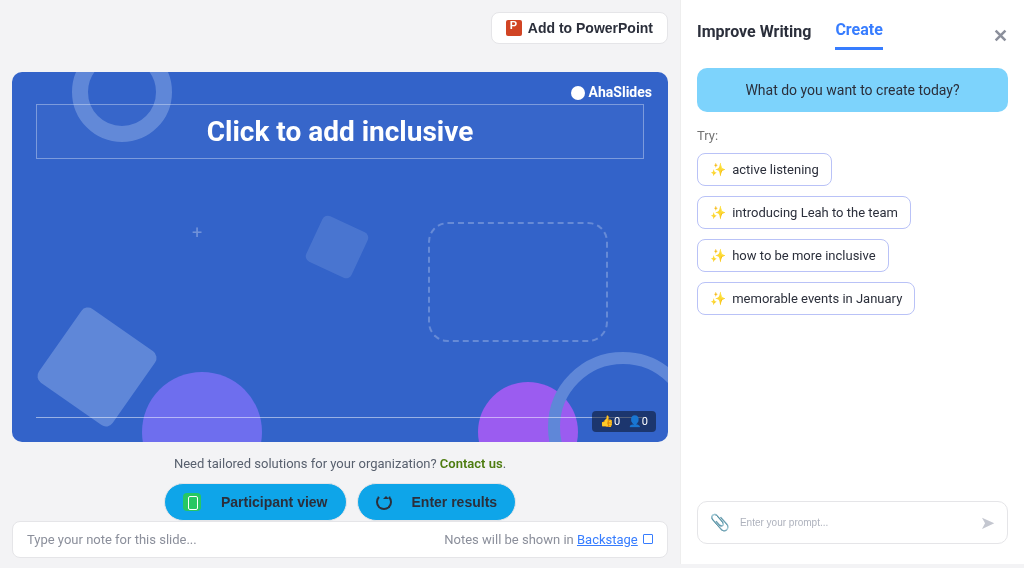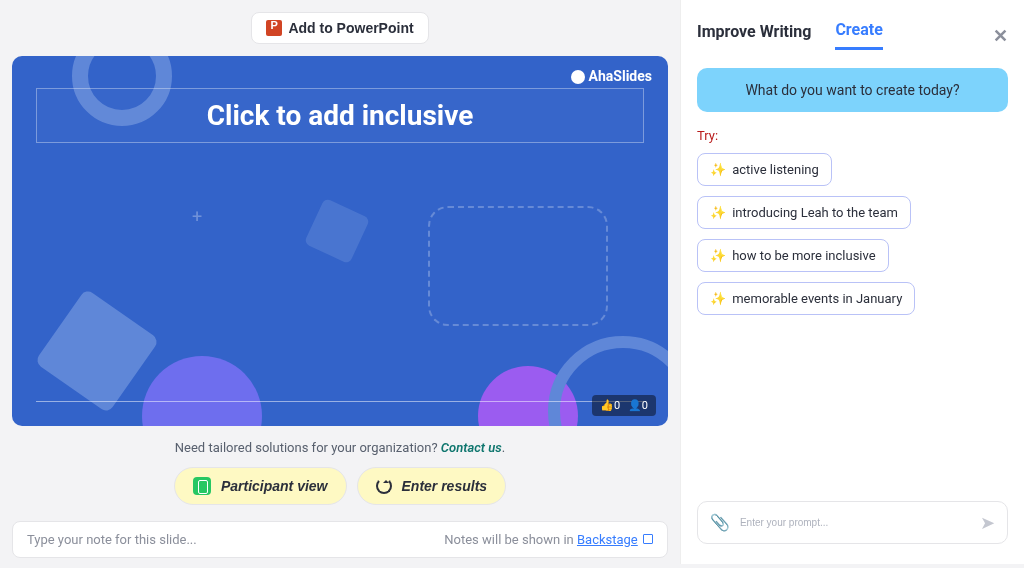--- a/index.html
+++ b/index.html
@@ -1,21 +1,21 @@
 <!DOCTYPE html>
 <html><head>
 <meta charset="utf-8">
 <style>
 * { box-sizing: border-box; margin: 0; padding: 0; }
 body { font-family: -apple-system, BlinkMacSystemFont, "Segoe UI", Roboto, sans-serif; background: #f3f3f5; width: 1024px; height: 568px; overflow: hidden; position: relative; }
 
 .main-area { position: absolute; left: 0; top: 0; width: 680px; height: 568px; padding: 12px; }
 .side-panel { position: absolute; right: 0; top: 0; width: 344px; height: 564px; background: #fff; border-left: 1px solid #eee; padding: 20px 16px; display: flex; flex-direction: column; }
 
-.toolbar-top { display: flex; justify-content: center; margin-bottom: 12px; }
+.toolbar-top { display: flex; justify-content: flex-end; margin-bottom: 28px; }
 .ppt-btn { display: flex; align-items: center; gap: 6px; background: #fff; border: 1px solid #e5e5e8; border-radius: 8px; padding: 7px 14px; font-size: 14px; color: #2b2f3b; font-weight: 600; cursor: pointer; }
 .ppt-icon { width: 16px; height: 16px; background: #d14424; border-radius: 2px; position: relative; }
 .ppt-icon::after { content: "P"; position: absolute; left: 4px; top: -1px; color: #fff; font-size: 11px; font-weight: bold; }
 
 .slide { position: relative; width: 656px; height: 370px; background: #3363c9; border-radius: 10px; overflow: hidden; }
 .slide-deco { position: absolute; }
 .ring1 { top: -30px; left: 60px; width: 100px; height: 100px; border: 16px solid #5f87d8; border-radius: 50%; }
 .ring2 { bottom: -60px; right: -30px; width: 150px; height: 150px; border: 12px solid #5f87d8; border-radius: 50%; }
 .square1 { bottom: 30px; left: 40px; width: 90px; height: 90px; background: #5f87d8; transform: rotate(35deg); border-radius: 8px; }
 .square2 { top: 150px; left: 300px; width: 50px; height: 50px; background: rgba(95,135,216,0.5); transform: rotate(25deg); border-radius: 6px; }
@@ -27,40 +27,40 @@
 .brand { position: absolute; top: 12px; right: 16px; color: #fff; font-weight: 700; font-size: 14px; display: flex; align-items: flex-end; gap: 4px; }
 .brand-icon { width: 14px; height: 14px; background: #fff; border-radius: 50%; position: relative; }
 
 .question-box { position: absolute; top: 32px; left: 24px; right: 24px; border: 1px solid rgba(255,255,255,0.35); background: rgba(255,255,255,0.02); padding: 10px; text-align: center; }
 .question-text { color: #fff; font-size: 28px; font-weight: 700; }
 
 .slide-footer { position: absolute; bottom: 24px; left: 24px; right: 24px; border-bottom: 1px solid rgba(255,255,255,0.5); }
 .slide-badge { position: absolute; bottom: 10px; right: 12px; background: rgba(0,0,0,0.45); color: #fff; font-size: 11px; padding: 4px 8px; border-radius: 4px; display: flex; gap: 8px; align-items: center; }
 
 .help-text { text-align: center; font-size: 13px; color: #58606e; margin-top: 14px; }
-.help-link { color: #0f766e; font-weight: 600; cursor: pointer; font-style: italic; }
+.help-link { color: #4d7c0f; font-weight: 600; cursor: pointer; }
 
 .action-row { display: flex; justify-content: center; gap: 10px; margin-top: 12px; }
-.action-btn { display: flex; align-items: center; gap: 10px; background: #fef9c3; border: 1px solid #e5e5e8; border-radius: 24px; padding: 9px 18px; font-size: 14px; font-weight: 600; color: #2b2f3b; cursor: pointer; font-style: italic; }
+.action-btn { display: flex; align-items: center; gap: 20px; background: #0ea5e9; border: 1px solid #e5e5e8; border-radius: 24px; padding: 9px 18px; font-size: 14px; font-weight: 600; color: #2b2f3b; cursor: pointer; }
 .phone-ic { width: 18px; height: 18px; background: #27c763; border-radius: 4px; position: relative; }
 .phone-ic::after { content: ""; position: absolute; left: 5px; top: 3px; width: 8px; height: 12px; border: 1.5px solid #fff; border-radius: 2px; }
 .reload-ic { width: 16px; height: 16px; border: 2px solid #2b2f3b; border-radius: 50%; border-top-color: transparent; position: relative; }
 .reload-ic::after { content: ""; position: absolute; top: -3px; right: 1px; border: 3px solid transparent; border-bottom-color: #2b2f3b; }
 
 .notes-bar { position: absolute; bottom: 10px; left: 12px; right: 356px; background: #fff; border: 1px solid #e5e5e8; border-radius: 8px; padding: 10px 14px; display: flex; justify-content: space-between; align-items: center; font-size: 13px; color: #8b8f9b; }
 .backstage-link { color: #377dff; text-decoration: underline; cursor: pointer; }
 .ext-ic { display: inline-block; width: 10px; height: 10px; border: 1px solid #377dff; border-radius: 1px; margin-left: 2px; position: relative; }
 
 .panel-tabs { display: flex; gap: 24px; align-items: center; border-bottom: 0; margin-bottom: 18px; }
 .tab { font-size: 16px; font-weight: 700; color: #2b2f3b; cursor: pointer; padding-bottom: 8px; }
 .tab.active { color: #377dff; border-bottom: 3px solid #377dff; }
 .close-x { margin-left: auto; color: #8b8f9b; font-size: 18px; cursor: pointer; font-weight: bold; }
 
 .prompt-hero { background: #7dd3fc; border-radius: 10px; padding: 14px; font-size: 14px; color: #2b2f3b; margin-bottom: 16px; text-align: center; }
-.try-label { font-size: 13px; color: #b91c1c; margin-bottom: 10px; }
+.try-label { font-size: 13px; color: #737373; margin-bottom: 10px; }
 .chip-col { display: flex; flex-direction: column; gap: 10px; align-items: flex-start; }
 .chip { border: 1px solid #b9c2f7; border-radius: 8px; padding: 8px 12px; font-size: 13px; color: #2b2f3b; cursor: pointer; display: inline-flex; align-items: center; gap: 6px; }
 .sparkle { color: #d4a437; }
 
 .prompt-input-wrap { margin-top: auto; border: 1px solid #e5e5e8; border-radius: 10px; padding: 10px 12px; display: flex; align-items: center; gap: 10px; }
 .clip-ic { color: #2b2f3b; font-size: 16px; cursor: pointer; }
 .prompt-input { flex: 1; border: none; outline: none; font-size: 10px; color: #a21caf; }
 .prompt-input::placeholder { color: #aeb2bd; }
 .send-ic { color: #c4c7d0; font-size: 18px; cursor: pointer; }
 </style>

